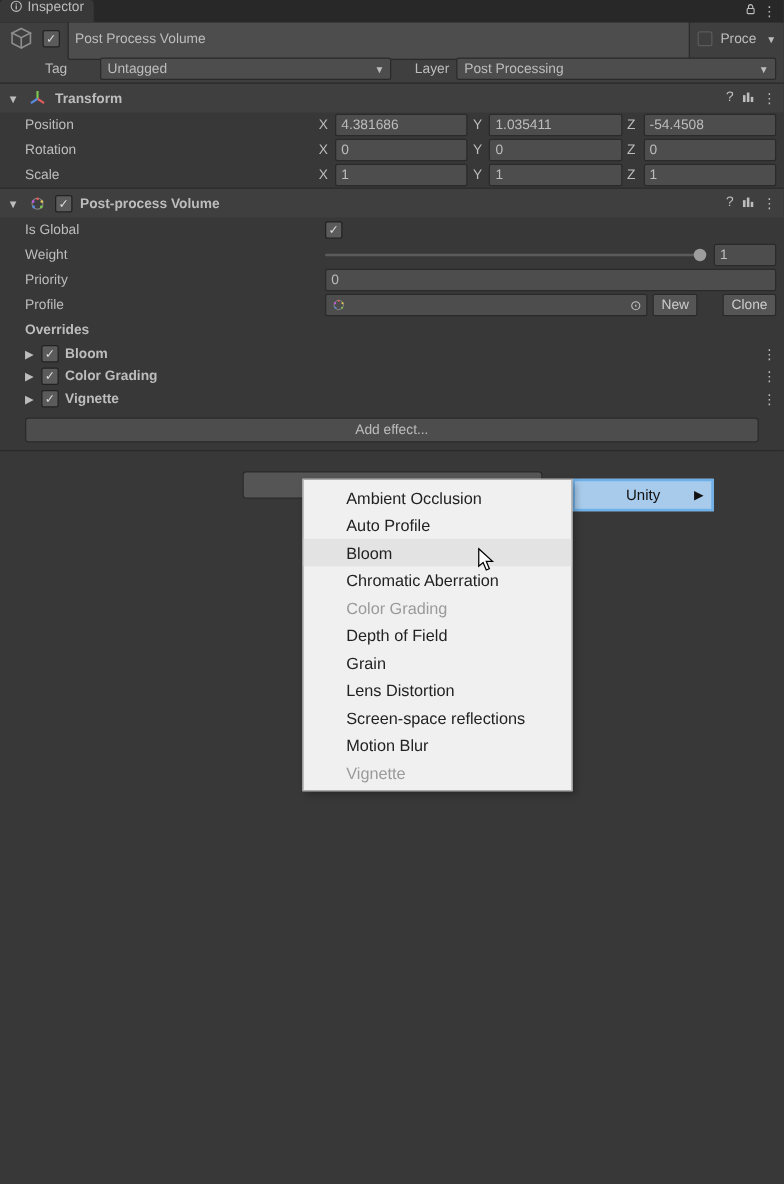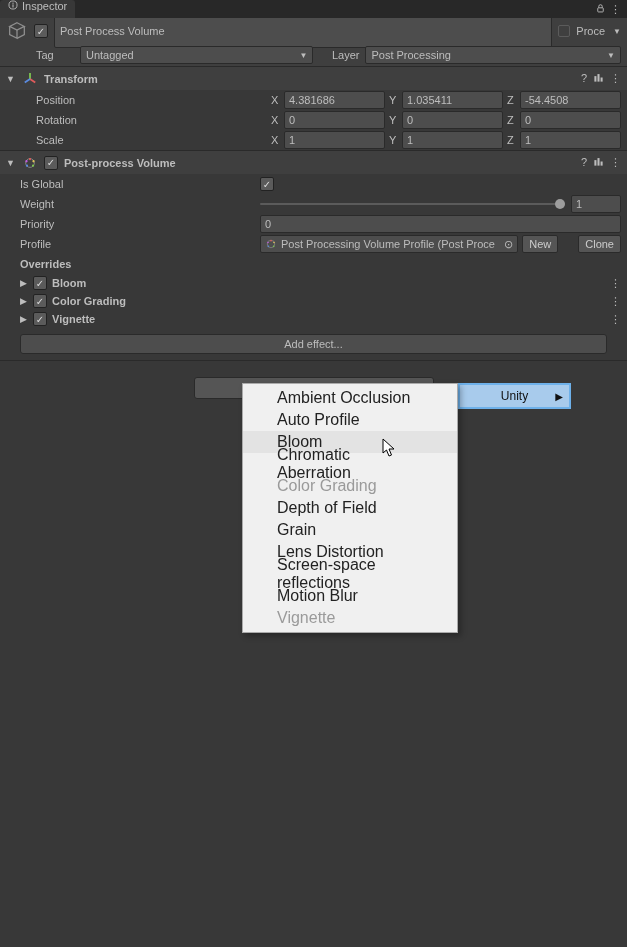--- a/index.html
+++ b/index.html
@@ -27,21 +27,21 @@
   
   
   .comp-head { background:#3f3f3f; height:24px; display:flex; align-items:center; padding:0 6px; gap:6px; border-top:1px solid #2a2a2a; }
   .comp-head .fold { width:10px; color:#bdbdbd; font-size:9px; }
   .comp-head .icn { width:16px; height:16px; display:flex; align-items:center; justify-content:center; }
   .comp-head .title { font-weight: bold; color:#bdbdbd; flex:1; }
   .comp-head .hdr-btns { display:flex; gap:6px; color:#bdbdbd; }
   .comp-head .hdr-btns span { font-size:11px; }
   
   
-  .prop-row { display:flex; align-items:center; height:20px; padding: 0 6px 0 36px; }
+  .prop-row { display:flex; align-items:center; height:20px; padding: 0 6px 0 20px; }
   .prop-label { width: 235px; color:#bdbdbd; }
   .xyz-group { flex:1; display:flex; gap:4px; }
   .axis { display:flex; align-items:center; gap:3px; flex:1; }
   .axis-l { color:#bdbdbd; width:10px; }
   .num-field { flex:1; background:#4d4d4d; border:1px solid #2a2a2a; border-radius:2px; height:18px; color:#bdbdbd; padding:0 4px; display:flex; align-items:center; font-size:11px; }
   
   
   .ppv-row { display:flex; align-items:center; height:20px; padding:0 6px 0 20px; }
   .ppv-label { width:240px; color:#bdbdbd; }
   .slider-wrap { flex:1; display:flex; align-items:center; gap:6px; }
@@ -66,21 +66,21 @@
   .body-bg { background:#383838; height: 540px; }
   
   .add-comp-btn { margin: 16px auto 0; width:240px; height:22px; background:#555; border:1px solid #2a2a2a; border-radius:3px; display:flex;align-items:center;justify-content:center; color:#ccc; }
   
   
   .submenu { position:absolute; left:458px; top:383px; width:113px; border:2px solid #6eb1ea; background:#a8cbec; z-index:10; }
   .submenu .sm-item { height:22px; display:flex; align-items:center; justify-content:center; color:#111; font-size:12px; position:relative;}
   .submenu .sm-item .sm-arrow { position:absolute; right:6px; font-size:10px; }
   
   .ctx-menu { position:absolute; left:242px; top:383px; width:216px; background:#f0f0f0; border:1px solid #aaa; box-shadow: 3px 3px 6px rgba(0,0,0,0.3); padding:3px 0; z-index:11; }
-  .ctx-item { height:22px; display:flex; align-items:center; padding:0 34px; color:#222; font-size:16px; }
+  .ctx-item { height:22px; display:flex; align-items:center; padding:0 34px; color:#222; font-size:13px; }
   .ctx-item.hover { background:#e3e3e3; }
   .ctx-item.disabled { color:#9a9a9a; }
   
   .cursor { position:absolute; left:382px; top:438px; z-index:12; pointer-events:none; }
   
   .lock-icon,.menu-icon { font-size:11px; }
 </style>
 </head>
 <body>
 
@@ -257,21 +257,20 @@
   <span class="ppv-label">Profile</span>
   <div class="obj-field">
     <svg width="12" height="12" viewBox="0 0 16 16">
         <circle cx="8" cy="8" r="5" fill="none" stroke="#888"></circle>
         <circle cx="8" cy="3.5" r="1.1" fill="#e05b5b"></circle>
         <circle cx="12" cy="6" r="1.1" fill="#e0c35b"></circle>
         <circle cx="11.5" cy="11" r="1.1" fill="#7ec850"></circle>
         <circle cx="4.5" cy="11" r="1.1" fill="#5b8be0"></circle>
         <circle cx="4" cy="6" r="1.1" fill="#c35be0"></circle>
       </svg>
-    <span>Post Processing Volume Profile (Post Proce</span>
     <span class="picker">⊙</span>
   </div>
   <div class="profile-btns">
     <div class="btn">New</div>
     <div class="btn">Clone</div>
   </div>
 </div>
 
 <div class="overrides-hdr">Overrides</div>
 

